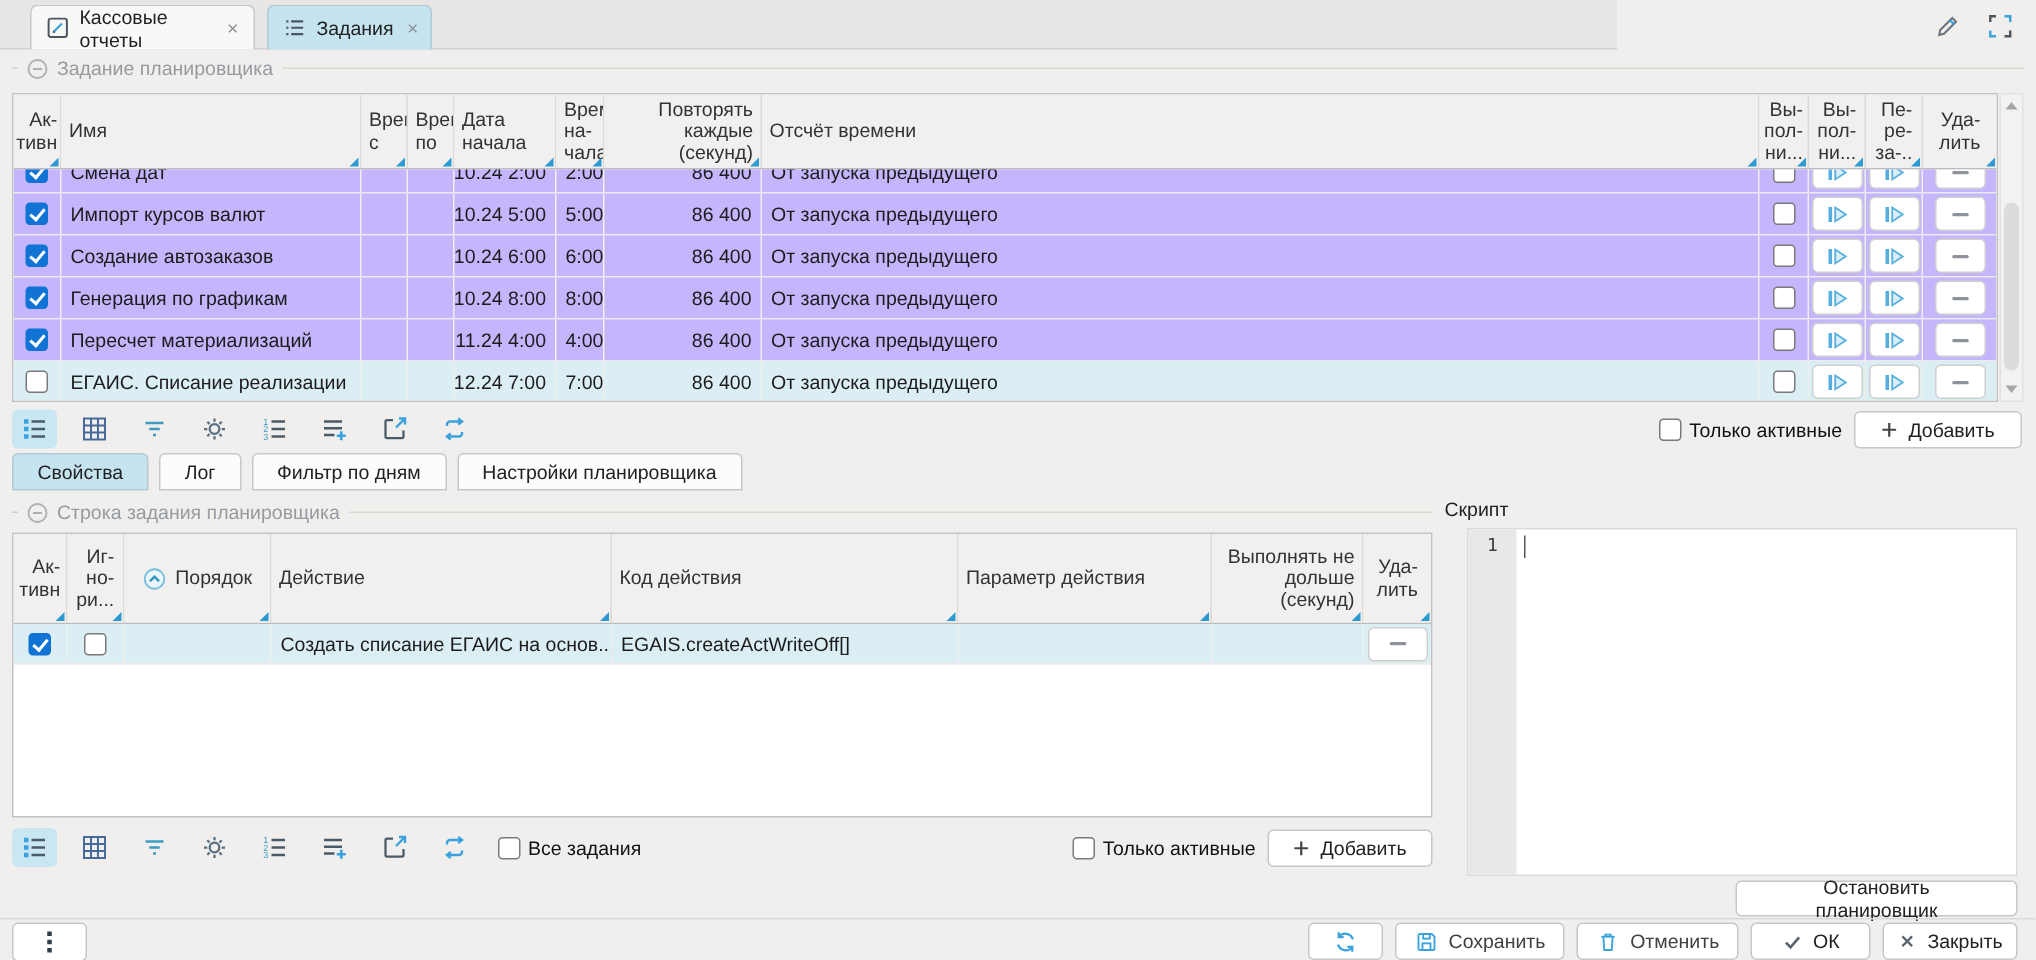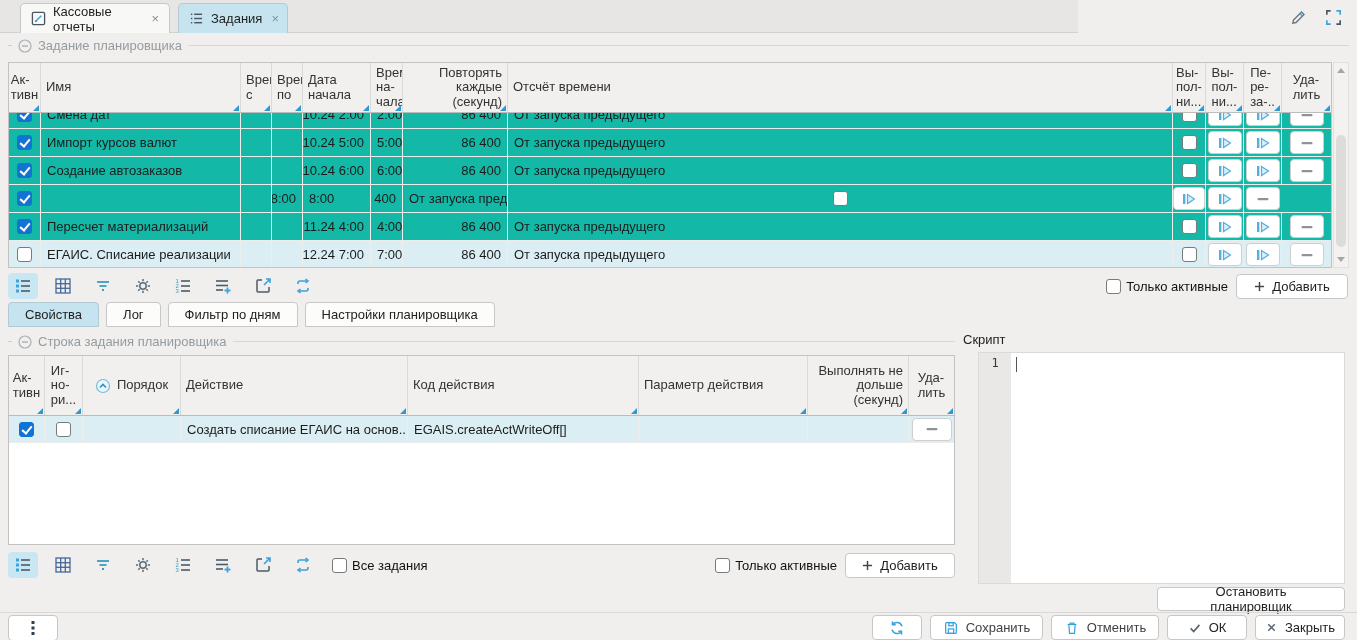--- a/index.html
+++ b/index.html
@@ -23,30 +23,30 @@
   .caption .line{flex:1;height:1px;background:#d8d7d4}
 
   
   .tbl{border:1px solid #c2c2c2;background:#fff;overflow:hidden}
   .gridrow{display:grid;align-items:stretch}
   .t1{grid-template-columns:32px 200px 31px 31px 68px 32px 105px 1fr 33px 38px 38px 49px}
   .t2{grid-template-columns:36px 38px 98px 227px 231px 169px 101px 1fr}
   .th{position:relative;background:var(--header_bg,#f1f0ee);border-right:1px solid #dadad8;
       display:flex;align-items:center;padding:2px 5px;white-space:pre-line;line-height:1.12;
       font-size:13px;color:#333;overflow:hidden}
-  .th.center{justify-content:center;text-align:left}
+  .th.center{justify-content:center;text-align:right}
   .th.right{justify-content:flex-end;text-align:right}
   .th::after{content:"";position:absolute;right:1px;bottom:1px;
       border-left:6px solid transparent;border-bottom:6px solid #2f9ad2}
   .thead{border-bottom:1px solid #bcbcbc}
   .td{display:flex;align-items:center;padding:0 6px;border-right:1px solid #eeeeec;
       overflow:hidden;white-space:nowrap;color:#1c1c1c}
   .td.center{justify-content:center;padding:0}
   .td.right{justify-content:flex-end}
-  .row{border-bottom:1px solid #ececea;background:#14b8a6}
+  .row{border-bottom:1px solid #ececea;background:#c4b5fd}
   .row.selected{background:var(--selection,#dbeef3)}
 
   
   .cb{width:15px;height:15px;border:1px solid #7a7a7a;border-radius:3px;background:#fff;
       position:relative;flex:none}
   .cb.checked{background:var(--checkbox_blue,#1173d4);border-color:var(--checkbox_blue,#1173d4)}
   .cb.checked::after{content:"";position:absolute;left:4px;top:1px;width:4px;height:8px;
       border:solid #fff;border-width:0 2px 2px 0;transform:rotate(40deg)}
   .cb-label{display:flex;align-items:center;gap:5px;color:#111}
 
@@ -290,20 +290,21 @@
               <rect x="2.5" y="6" width="11" height="2.2" rx="1" fill="#8d9399"></rect>
             </svg>
           </span>
         </div>
     </div>
 
     <div class="gridrow t1 row" style="height:28px">
       <div class="td center">
           <span class="cb checked"></span>
         </div>
+      <div class="td">Генерация по графикам</div>
       <div class="td"></div>
         <div class="td"></div>
       <div class="td right">09.10.24 8:00</div>
       <div class="td">8:00</div>
       <div class="td right">86 400</div>
       <div class="td">От запуска предыдущего</div>
       <div class="td center">
           <span class="cb"></span>
         </div>
       <div class="td center">

